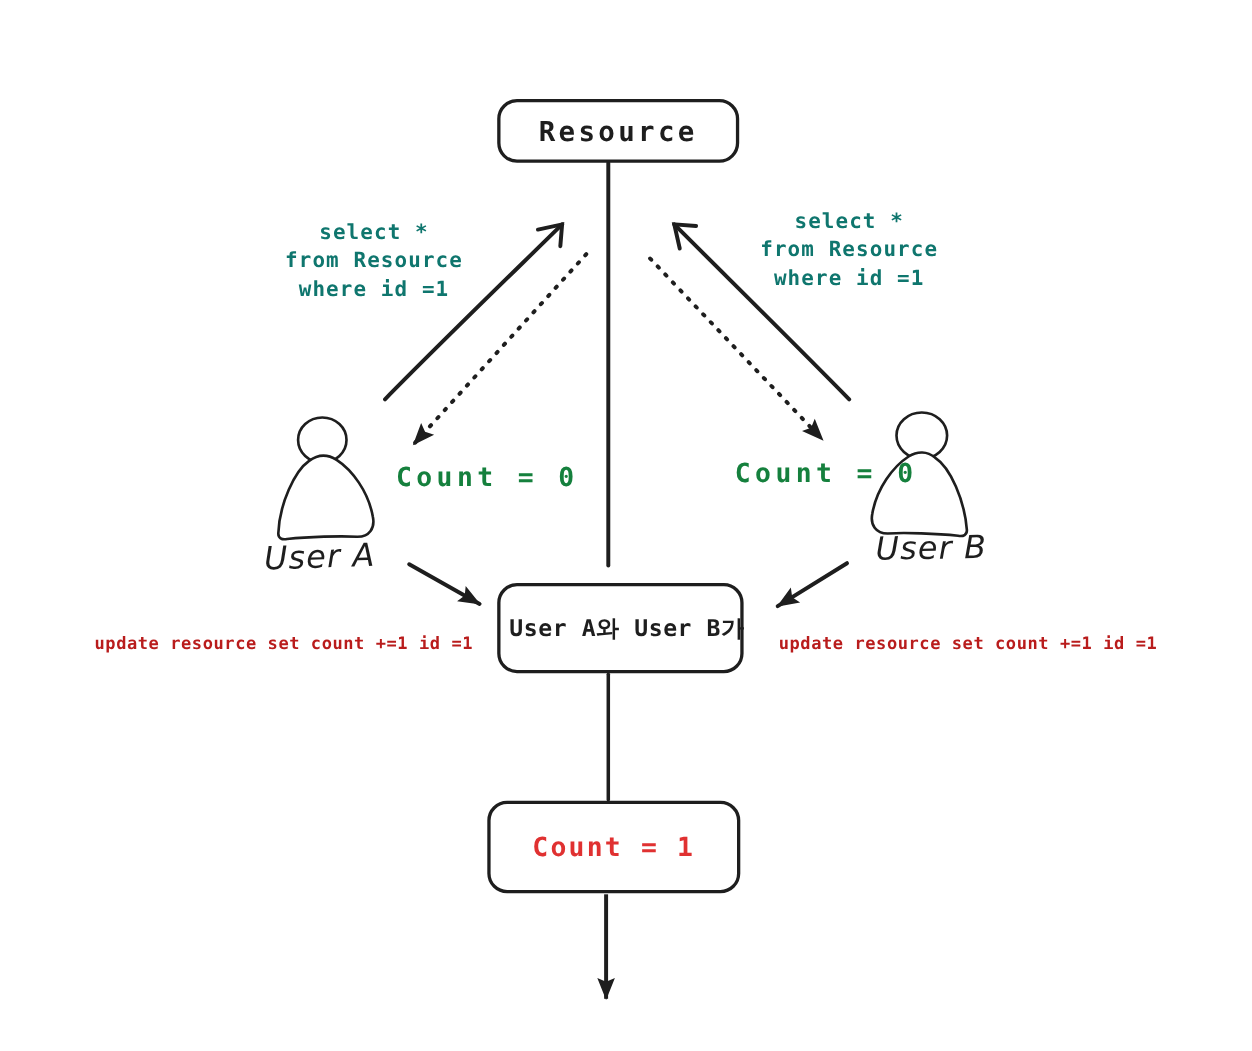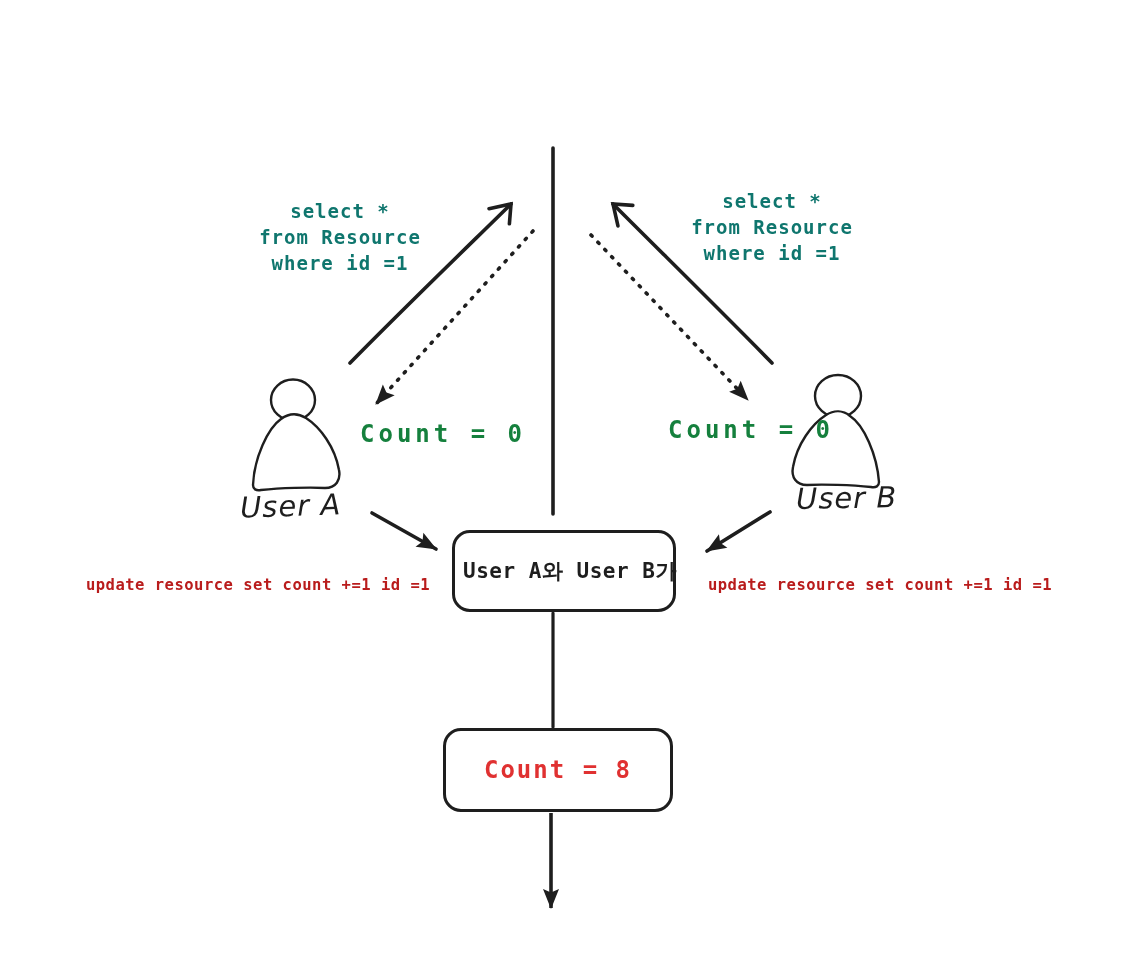--- a/index.html
+++ b/index.html
@@ -143,20 +143,23 @@
       <path d="M 850 416
                C 864 425 877 455 879 482
                C 879 486 876 488 871 487
                C 852 485 822 484 807 485
                C 796 485 791 477 793 467
                C 797 444 812 424 826 415
                C 834 410 843 410 850 416 Z" fill="#ffffff" stroke="#1e1e1e" stroke-width="2.4"></path>
     </g>
   </svg>
 
+  <div class="box box-resource">
+    <span class="resource-label">Resource</span>
+  </div>
 
   <div class="sql sql-left">
     <div>select *</div>
     <div>from Resource</div>
     <div>where id =1</div>
   </div>
 
   <div class="sql sql-right">
     <div>select *</div>
     <div>from Resource</div>
@@ -170,16 +173,16 @@
   <div class="user-label user-label-b">User B</div>
 
   <div class="box box-action">
     <div class="action-line">User A와 User B가</div>
   </div>
 
   <div class="update-sql update-left">update resource set count +=1 id =1</div>
   <div class="update-sql update-right">update resource set count +=1 id =1</div>
 
   <div class="box box-result">
-    <span class="result-label">Count = 8</span>
+    <span class="result-label">Count = 1</span>
   </div>
 
 </div>
 
 </body></html>

